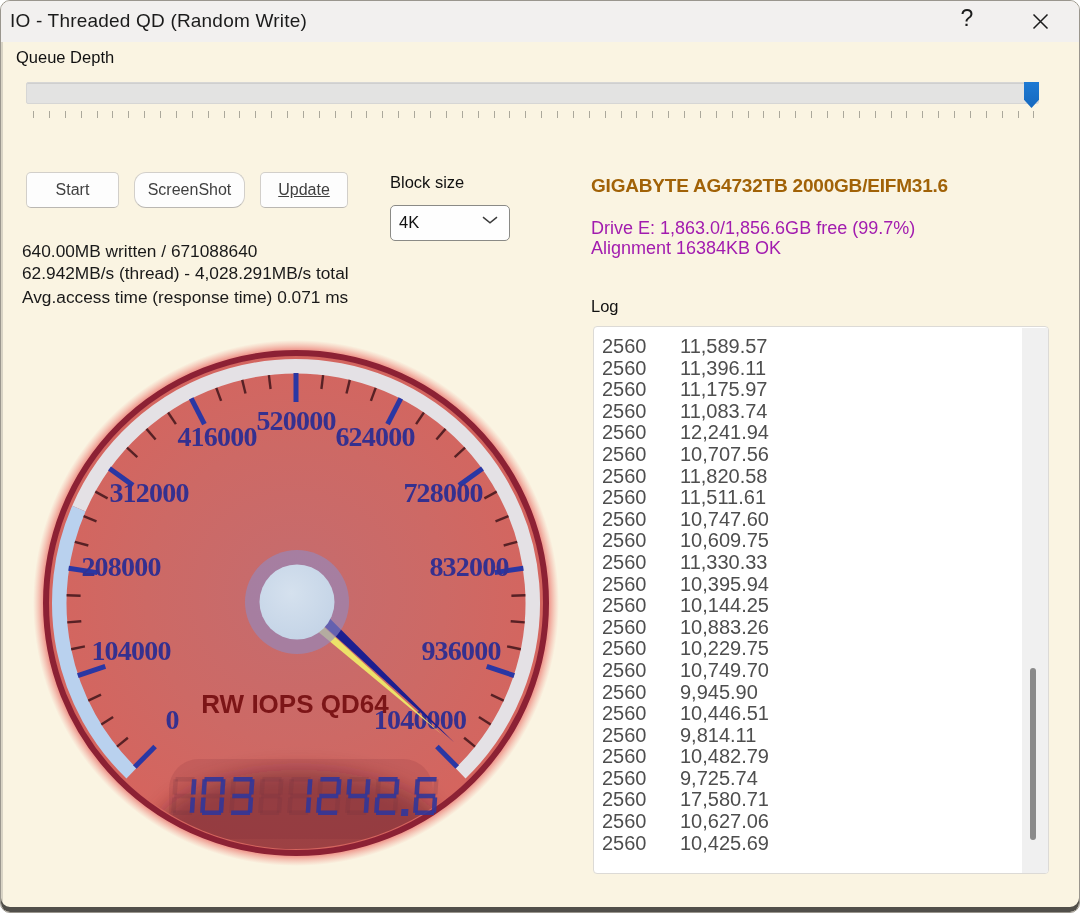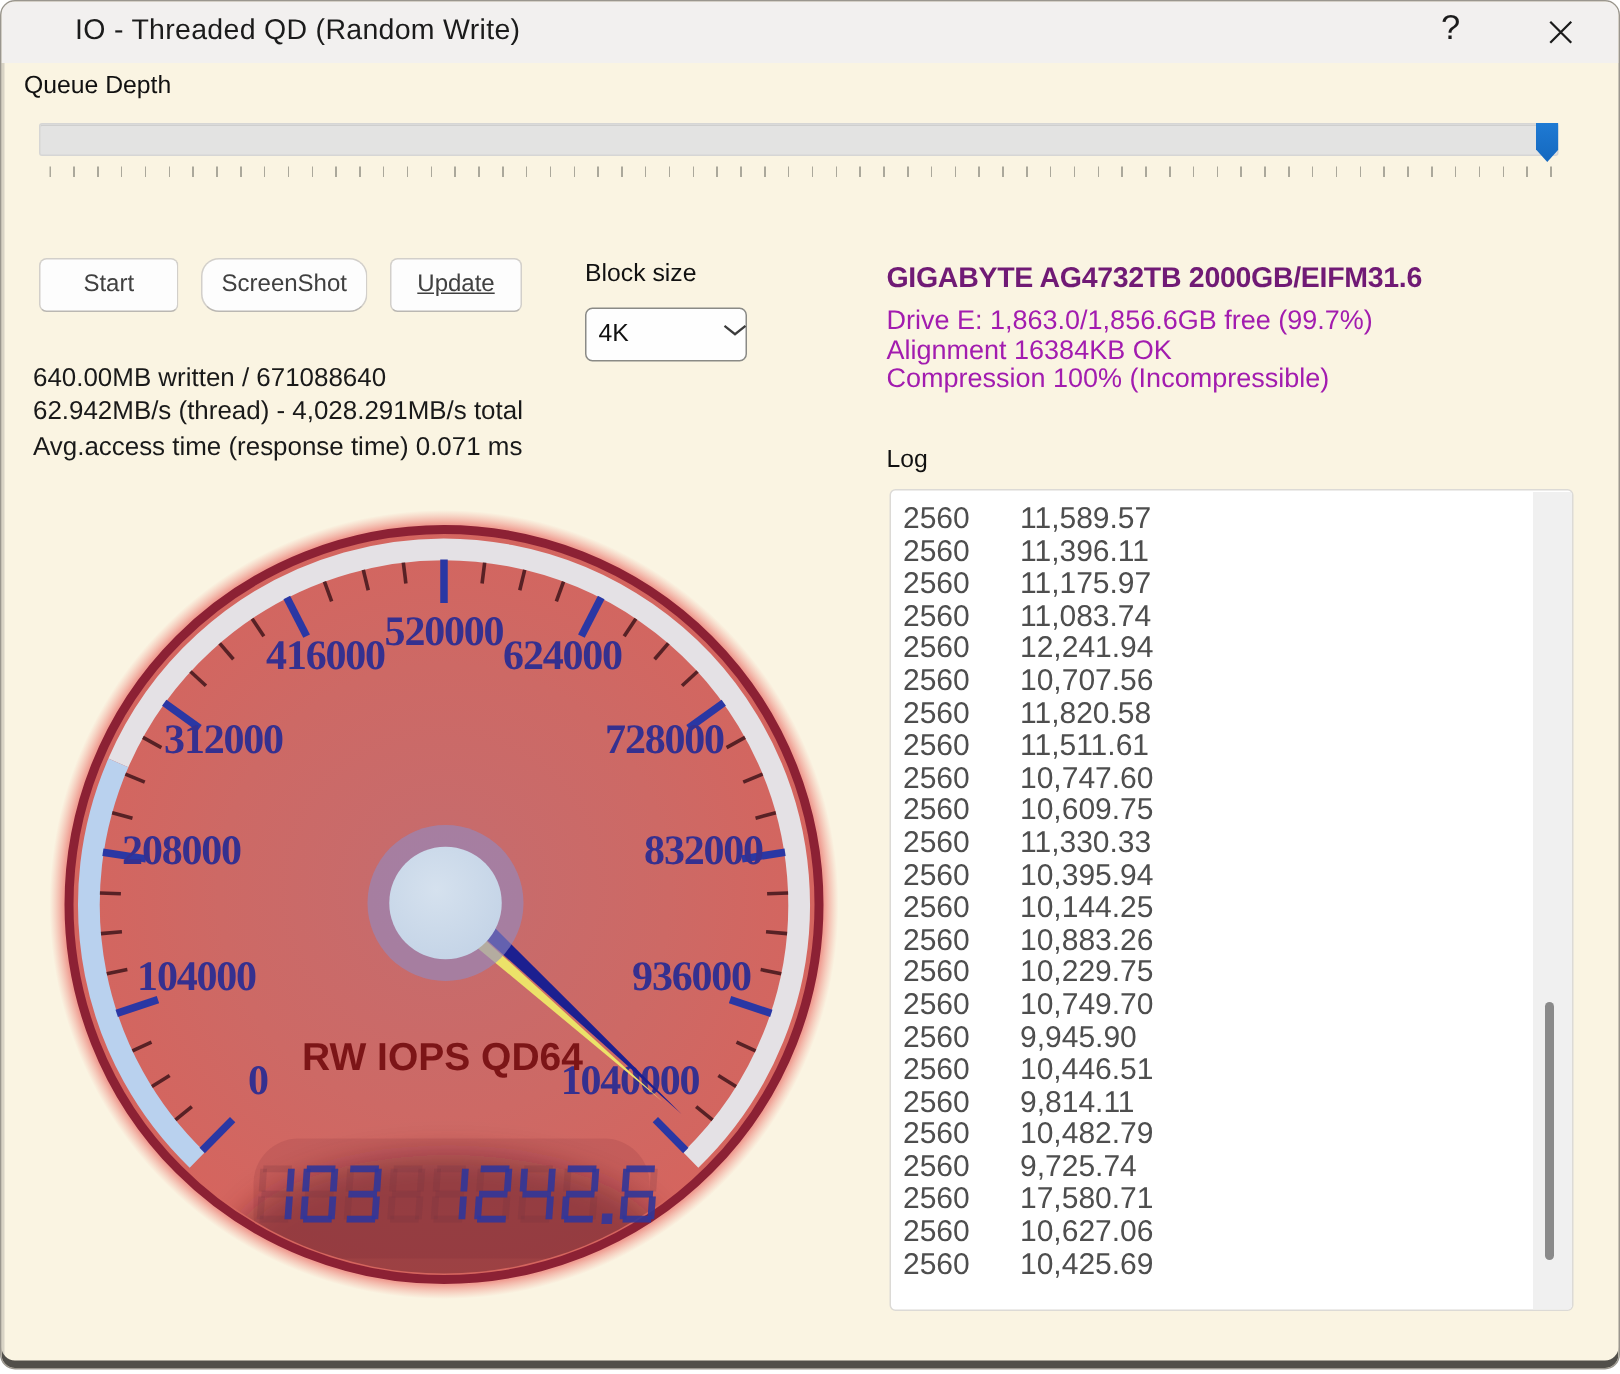--- a/index.html
+++ b/index.html
@@ -1,40 +1,40 @@
 <!DOCTYPE html>
 <html><head><meta charset="utf-8">
 <style>
 * { margin:0; padding:0; box-sizing:border-box; }
 html,body { width:1080px; height:916px; background:#fff; font-family:"Liberation Sans", sans-serif; }
 .win { position:absolute; left:0; top:0; width:1080px; height:913px; background:#faf4e2;
   border-radius:10px;
   border:1px solid #9a968e; overflow:hidden;
   box-shadow: inset 0 -5px 0 #514f4a, inset 2px 0 0 rgba(130,127,122,.28); }
 .titlebar { position:absolute; left:0; top:0; width:100%; height:41px; background:#f2f0ef; }
-.title { position:absolute; left:9px; top:9px; font-size:19px; color:#1b1b1b; letter-spacing:0.2px;margin-left:40px; }
+.title { position:absolute; left:9px; top:9px; font-size:19px; color:#1b1b1b; letter-spacing:0.2px; }
 .qmark { position:absolute; left:952px; top:4px; width:28px; height:30px; font-size:23px; color:#1b1b1b; text-align:center; }
 .xmark { position:absolute; left:1031px; top:12px; width:17px; height:17px; }
 .qd { position:absolute; left:15px; top:47px; font-size:16.5px; color:#111;text-align:center; }
 .track { position:absolute; left:25px; top:81px; width:1013px; height:22px; background:#e3e3e2; border:1px solid #d6d6d5; border-radius:2px; box-shadow: inset 0 1px 0 #cfcfce; }
 .thumb { position:absolute; left:1023px; top:81px; width:15px; height:26px; background:linear-gradient(#1e7ad3,#1568bf); clip-path:polygon(0 0,100% 0,100% 68%,50% 100%,0 68%); }
 .ticks { position:absolute; left:32px; top:110px; width:1002px; height:6.5px;
   background:repeating-linear-gradient(to right, #abA89b 0 1px, transparent 1px 15.88px); }
 .btn { position:absolute; top:171px; height:36px; background:#fdfdfd; border:1px solid #d2cfca; border-bottom-color:#bab7b2; border-radius:5px; font-size:16px; color:#404040; text-align:center; line-height:33px; }
 #b1 { left:25px; width:93px; }
 #b2 { left:133px; width:111px;border-radius:12px; }
 #b3 { left:259px; width:88px;text-decoration:underline; }
 .bslabel { position:absolute; left:389px; top:172px; font-size:16.5px; color:#111; }
-.combo { position:absolute; left:389px; top:204px; width:108px; height:36px; background:#fefefe; border:1.5px solid #8a8a86; border-radius:5px; font-size:16.5px; color:#111; line-height:33px; padding-left:8px; }
+.combo { position:absolute; left:389px; top:204px; width:120px; height:36px; background:#fefefe; border:1.5px solid #8a8a86; border-radius:5px; font-size:16.5px; color:#111; line-height:33px; padding-left:8px; }
 .chev { position:absolute; left:481px; top:215px; width:16px; height:8px; }
 .chev svg { display:block; }
 .stats { position:absolute; left:21px; top:239px; font-size:17.3px; color:#191919; line-height:22px; white-space:pre; }
 .stats3 { position:absolute; left:21px; top:286px; font-size:17.3px; color:#191919; }
 .ginfo { position:absolute; left:590px; top:174px; }
-.gtitle { font-size:19px; font-weight:bold; color:#701a75; letter-spacing:-0.2px; margin-bottom:7px; }
+.gtitle { font-size:19px; font-weight:bold; color:#a16207; letter-spacing:-0.2px; margin-bottom:22px; }
 .gline { font-size:18px; color:#a21caf; line-height:19.5px; }
 .loglabel { position:absolute; left:590px; top:296px; font-size:16.5px; color:#111; }
 .logbox { position:absolute; left:592px; top:325px; width:456px; height:548px; background:#fff; border:1px solid #dcdad6; border-radius:4px; overflow:hidden; }
 .lrow { position:relative; height:21.6px; font-size:20px; color:#4e4e4e; }
 .logbox .inner { position:absolute; left:0; top:8px; width:100%; }
 .c1 { position:absolute; left:8px; }
 .c2 { position:absolute; left:86px; }
 .sbar { position:absolute; left:428px; top:1px; width:27px; height:545px; background:#f0f0f0; }
 .sthumb { position:absolute; left:8px; top:340px; width:6px; height:172px; background:#8a8a8a; border-radius:3px; }
 #gauge { position:absolute; left:25px; top:332px; }
@@ -62,21 +62,20 @@
         <path d="M1 1.2 L8 6.8 L15 1.2" fill="none" stroke="#3c3c3c" stroke-width="1.5"></path>
       </svg>
     </div>
  <div class="stats">640.00MB written / 671088640
 62.942MB/s (thread) - 4,028.291MB/s total</div>
  <div class="stats3">Avg.access time (response time) 0.071 ms</div>
  <div class="ginfo">
   <div class="gtitle">GIGABYTE AG4732TB 2000GB/EIFM31.6</div>
   <div class="gline">Drive E: 1,863.0/1,856.6GB free (99.7%)</div>
   <div class="gline">Alignment 16384KB OK</div>
-  <div class="gline">Compression 100% (Incompressible)</div>
  </div>
  <div class="loglabel">Log</div>
  <div class="logbox">
   <div class="inner">
         <div class="lrow">
           <span class="c1">2560</span>
           <span class="c2">11,589.57</span>
         </div>
         <div class="lrow">
           <span class="c1">2560</span>

